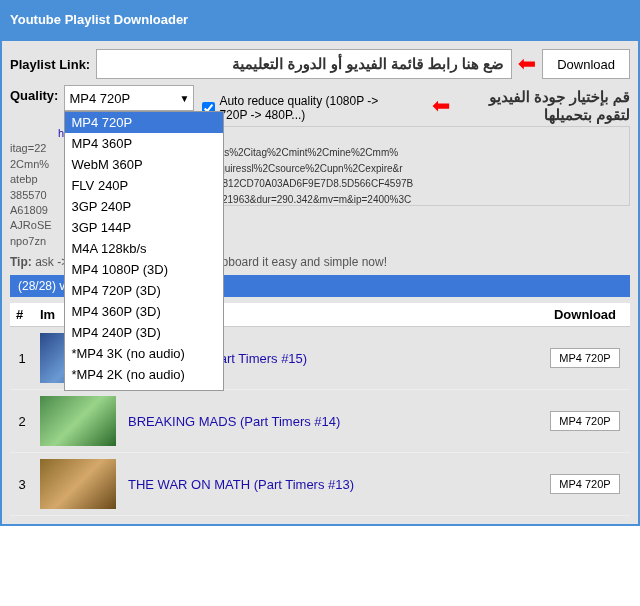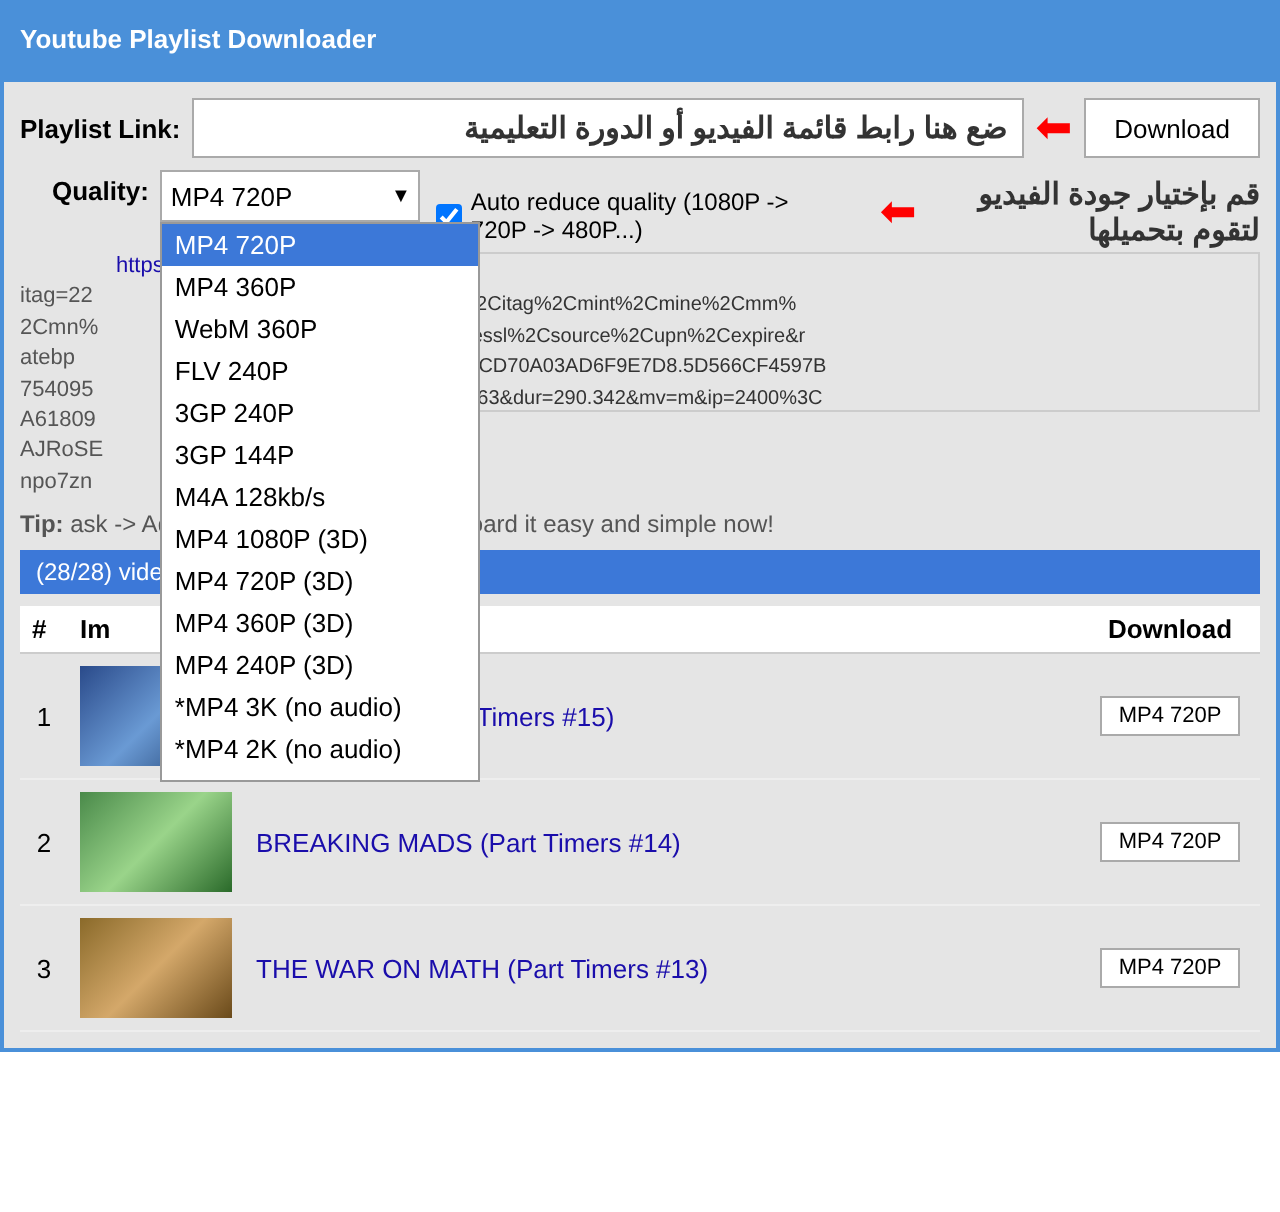--- a/index.html
+++ b/index.html
@@ -75,21 +75,20 @@
       height: 30px;
       white-space: nowrap;
     }
 
     
     .quality-row {
       display: flex;
       align-items: flex-start;
       gap: 8px;
       margin-bottom: 4px;
-      margin-left: 16px;
     }
     .quality-label {
       font-weight: bold;
       padding-top: 3px;
       white-space: nowrap;
     }
     .dropdown-wrapper {
       position: relative;
       width: 130px;
     }
@@ -310,21 +309,21 @@
       </div>
     </div>
   </div>
 
   <div class="url-area">
     <div class="url-left">
       <span style="color:#1a0dab;padding-left:48px;">https://w</span><br>
       <span>itag=22</span><br>
       <span>2Cmn%</span><br>
       <span>atebp</span><br>
-      <span>754095</span><br>
+      <span>385570</span><br>
       <span>A61809</span><br>
       <span>AJRoSE</span><br>
       <span>npo7zn</span>
     </div>
     <div class="url-right">
       <span style="color:#1a0dab;">.com</span><br>
       <span style="color:#333; font-size:10px;">wndbus%2Clip%2Clpbits%2Citag%2Cmint%2Cmine%2Cmm%</span><br>
       <span style="color:#333; font-size:10px;">%2Cratebypass%2Crequiressl%2Csource%2Cupn%2Cexpire&amp;r</span><br>
       <span style="color:#333; font-size:10px;">%2F325E26E25FAFEA812CD70A03AD6F9E7D8.5D566CF4597B</span><br>
       <span style="color:#333; font-size:10px;">1348ms=au&amp;mt=1462121963&amp;dur=290.342&amp;mv=m&amp;ip=2400%3C</span><br>

